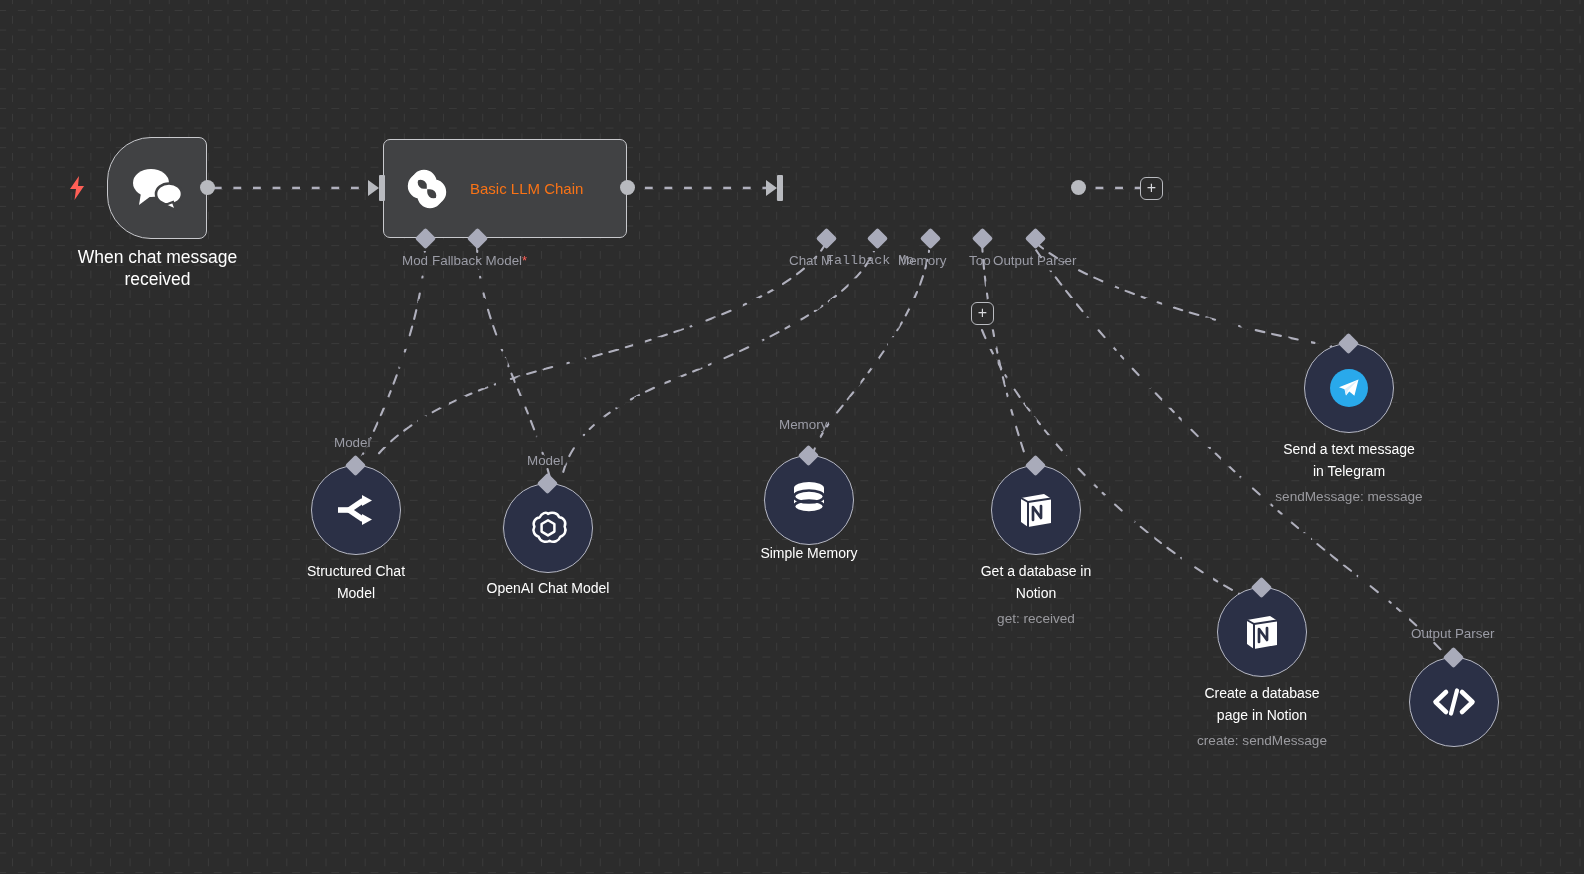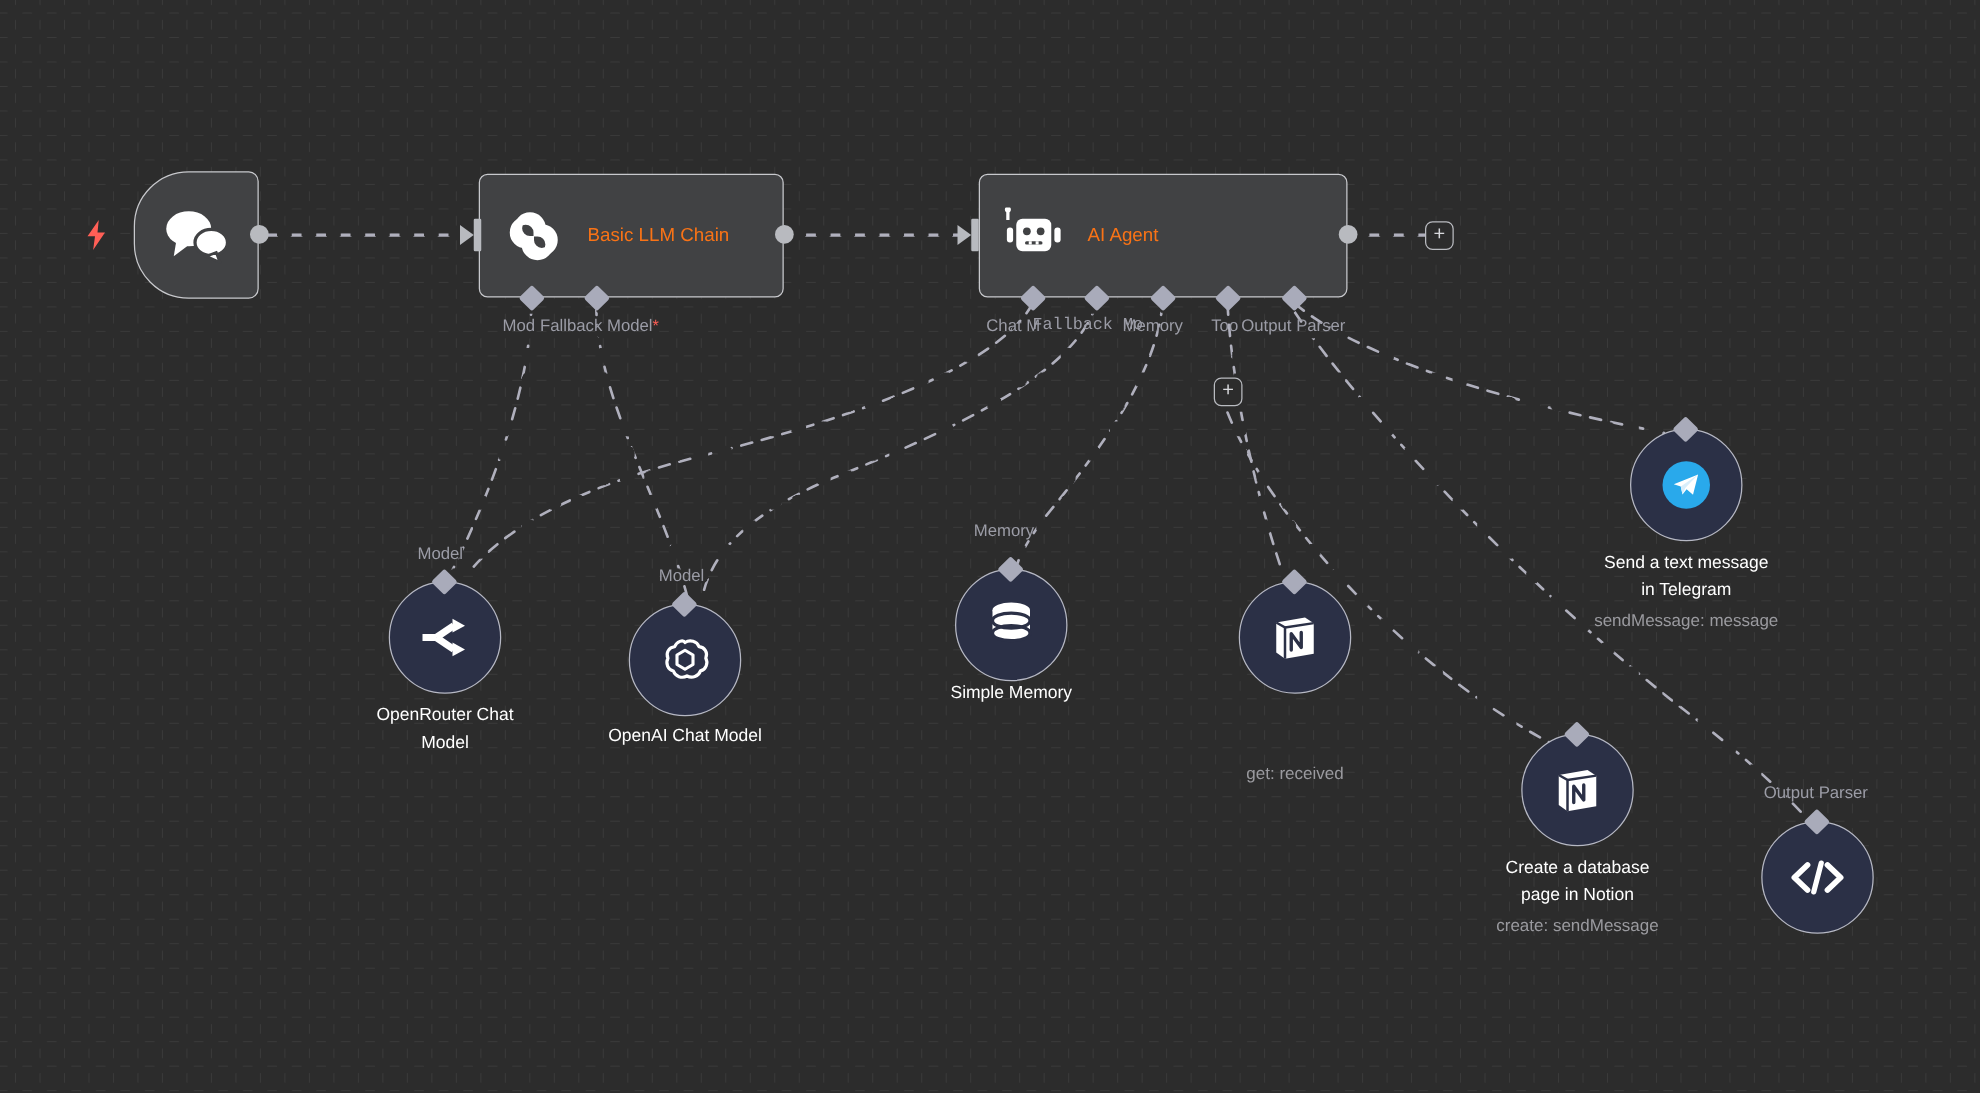--- a/index.html
+++ b/index.html
@@ -143,20 +143,24 @@
     <div class="node-ico" style="width:100%; justify-content:center;">
       <svg class="icon" width="56" height="46" viewBox="0 0 56 46">
         <ellipse cx="22" cy="18" rx="18" ry="14" fill="#ffffff"></ellipse>
         <path d="M12 28 L10 40 L22 31 Z" fill="#ffffff"></path>
         <ellipse cx="40" cy="29" rx="13" ry="10.5" fill="#ffffff" stroke="#414244" stroke-width="2.6"></ellipse>
         <path d="M44 37 L47 45 L36 40 Z" fill="#ffffff" stroke="#414244" stroke-width="2.2"></path>
       </svg>
     </div>
   </div>
   <div class="out-dot" style="left:200px; top:180px;"></div>
+  <div class="node-caption" style="left:55px; top:247px; width:205px;">
+    <div>When chat message</div>
+    <div>received</div>
+  </div>
 
   <div class="in-arrow" style="left:368px; top:180px;"></div>
   <div class="in-bar" style="left:379px; top:175px;"></div>
   <div class="node node-rect" style="left:383px; top:139px; width:244px; height:99px;">
     <div class="node-ico" style="width:86px;">
       <svg class="icon" width="48" height="48" viewBox="0 0 48 48">
         <g fill="none" stroke="#ffffff" stroke-width="6.4" stroke-linecap="round">
           <path d="M17.5 30.5 A9.5 9.5 0 1 1 27 21 A9.5 9.5 0 1 1 17.5 30.5"></path>
           <path d="M30.5 17.5 A9.5 9.5 0 1 1 21 27 A9.5 9.5 0 1 1 30.5 17.5"></path>
         </g>
@@ -169,37 +173,20 @@
   <div class="diamond" style="left:470px; top:231px;"></div>
   <div class="port-label" style="left:402px; top:253px;">
     <span>Mod</span>
   </div>
   <div class="port-label" style="left:432px; top:253px;">
     <span>Fallback Model</span><span class="req-star">*</span>
   </div>
 
   <div class="in-arrow" style="left:766px; top:180px;"></div>
   <div class="in-bar" style="left:777px; top:175px;"></div>
-  <div class="node node-rect" style="left:783px; top:139px; width:295px; height:99px;">
-    <div class="node-ico" style="width:86px;">
-      <svg class="icon" width="50" height="46" viewBox="0 0 50 46">
-        <rect x="3" y="2" width="2.6" height="8" fill="#ffffff"></rect>
-        <circle cx="4.3" cy="1.6" r="2.4" fill="#ffffff"></circle>
-        <rect x="11" y="9" width="28" height="26" rx="5" fill="#ffffff"></rect>
-        <rect x="3.5" y="16" width="5" height="12" rx="2.4" fill="#ffffff"></rect>
-        <rect x="41.5" y="16" width="5" height="12" rx="2.4" fill="#ffffff"></rect>
-        <circle cx="19.5" cy="19" r="3.1" fill="#414244"></circle>
-        <circle cx="30.5" cy="19" r="3.1" fill="#414244"></circle>
-        <rect x="18" y="27" width="14" height="2.6" rx="1.3" fill="#414244"></rect>
-        <rect x="21" y="27" width="2.4" height="2.6" fill="#ffffff"></rect>
-        <rect x="26.5" y="27" width="2.4" height="2.6" fill="#ffffff"></rect>
-      </svg>
-    </div>
-    <div class="node-title">AI Agent</div>
-  </div>
   <div class="out-dot" style="left:1071px; top:180px;"></div>
   <div class="plus-btn" style="left:1140px; top:177px;">+</div>
 
   <div class="diamond" style="left:819px; top:231px;"></div>
   <div class="diamond" style="left:870px; top:231px;"></div>
   <div class="diamond" style="left:923px; top:231px;"></div>
   <div class="diamond" style="left:975px; top:231px;"></div>
   <div class="diamond" style="left:1028px; top:231px;"></div>
 
   <div class="port-label" style="left:789px; top:253px;">
@@ -228,21 +215,21 @@
       <svg class="icon" width="44" height="34" viewBox="0 0 44 34">
         <path d="M4 17 L15 17" stroke="#ffffff" stroke-width="5.6" fill="none"></path>
         <path d="M15 17 L29 7.5" stroke="#ffffff" stroke-width="5.6" fill="none"></path>
         <path d="M15 17 L29 26.5" stroke="#ffffff" stroke-width="5.6" fill="none"></path>
         <path d="M28 2 L38 7.5 L28 13 Z" fill="#ffffff"></path>
         <path d="M28 21 L38 26.5 L28 32 Z" fill="#ffffff"></path>
       </svg>
     </div>
   </div>
   <div class="sub-caption" style="left:256px; top:561px; width:200px;">
-    <div>OpenRouter Chat</div>
+    <div>Structured Chat</div>
     <div>Model</div>
   </div>
 
   <div class="port-label" style="left:527px; top:453px;">
     <span>Model</span>
   </div>
   <div class="diamond" style="left:540px; top:476px;"></div>
   <div class="subnode" style="left:503px; top:483px; width:90px; height:90px;">
     <div>
       <svg class="icon" width="42" height="42" viewBox="0 0 42 42">
@@ -283,20 +270,24 @@
   <div class="subnode" style="left:991px; top:465px; width:90px; height:90px;">
     <div>
       <svg class="icon" width="38" height="40" viewBox="0 0 38 40">
         <path d="M4 8 L27 4 L34 8.5 L34 33 L11 37 L4 32 Z" fill="#ffffff"></path>
         <path d="M4 8 L11 12 L11 37" fill="none" stroke="#2b3046" stroke-width="2"></path>
         <path d="M11 12 L34 8.5" fill="none" stroke="#2b3046" stroke-width="2"></path>
         <path d="M16 30 L16 17 L24 28 L24 16" fill="none" stroke="#2b3046" stroke-width="2.7" stroke-linecap="round" stroke-linejoin="round"></path>
       </svg>
     </div>
   </div>
+  <div class="sub-caption" style="left:936px; top:561px; width:200px;">
+    <div>Get a database in</div>
+    <div>Notion</div>
+  </div>
   <div class="sub-sub" style="left:936px; top:611px; width:200px;">get: received</div>
 
   <div class="diamond" style="left:1254px; top:580px;"></div>
   <div class="subnode" style="left:1217px; top:587px; width:90px; height:90px;">
     <div>
       <svg class="icon" width="38" height="40" viewBox="0 0 38 40">
         <path d="M4 8 L27 4 L34 8.5 L34 33 L11 37 L4 32 Z" fill="#ffffff"></path>
         <path d="M4 8 L11 12 L11 37" fill="none" stroke="#2b3046" stroke-width="2"></path>
         <path d="M11 12 L34 8.5" fill="none" stroke="#2b3046" stroke-width="2"></path>
         <path d="M16 30 L16 17 L24 28 L24 16" fill="none" stroke="#2b3046" stroke-width="2.7" stroke-linecap="round" stroke-linejoin="round"></path>

